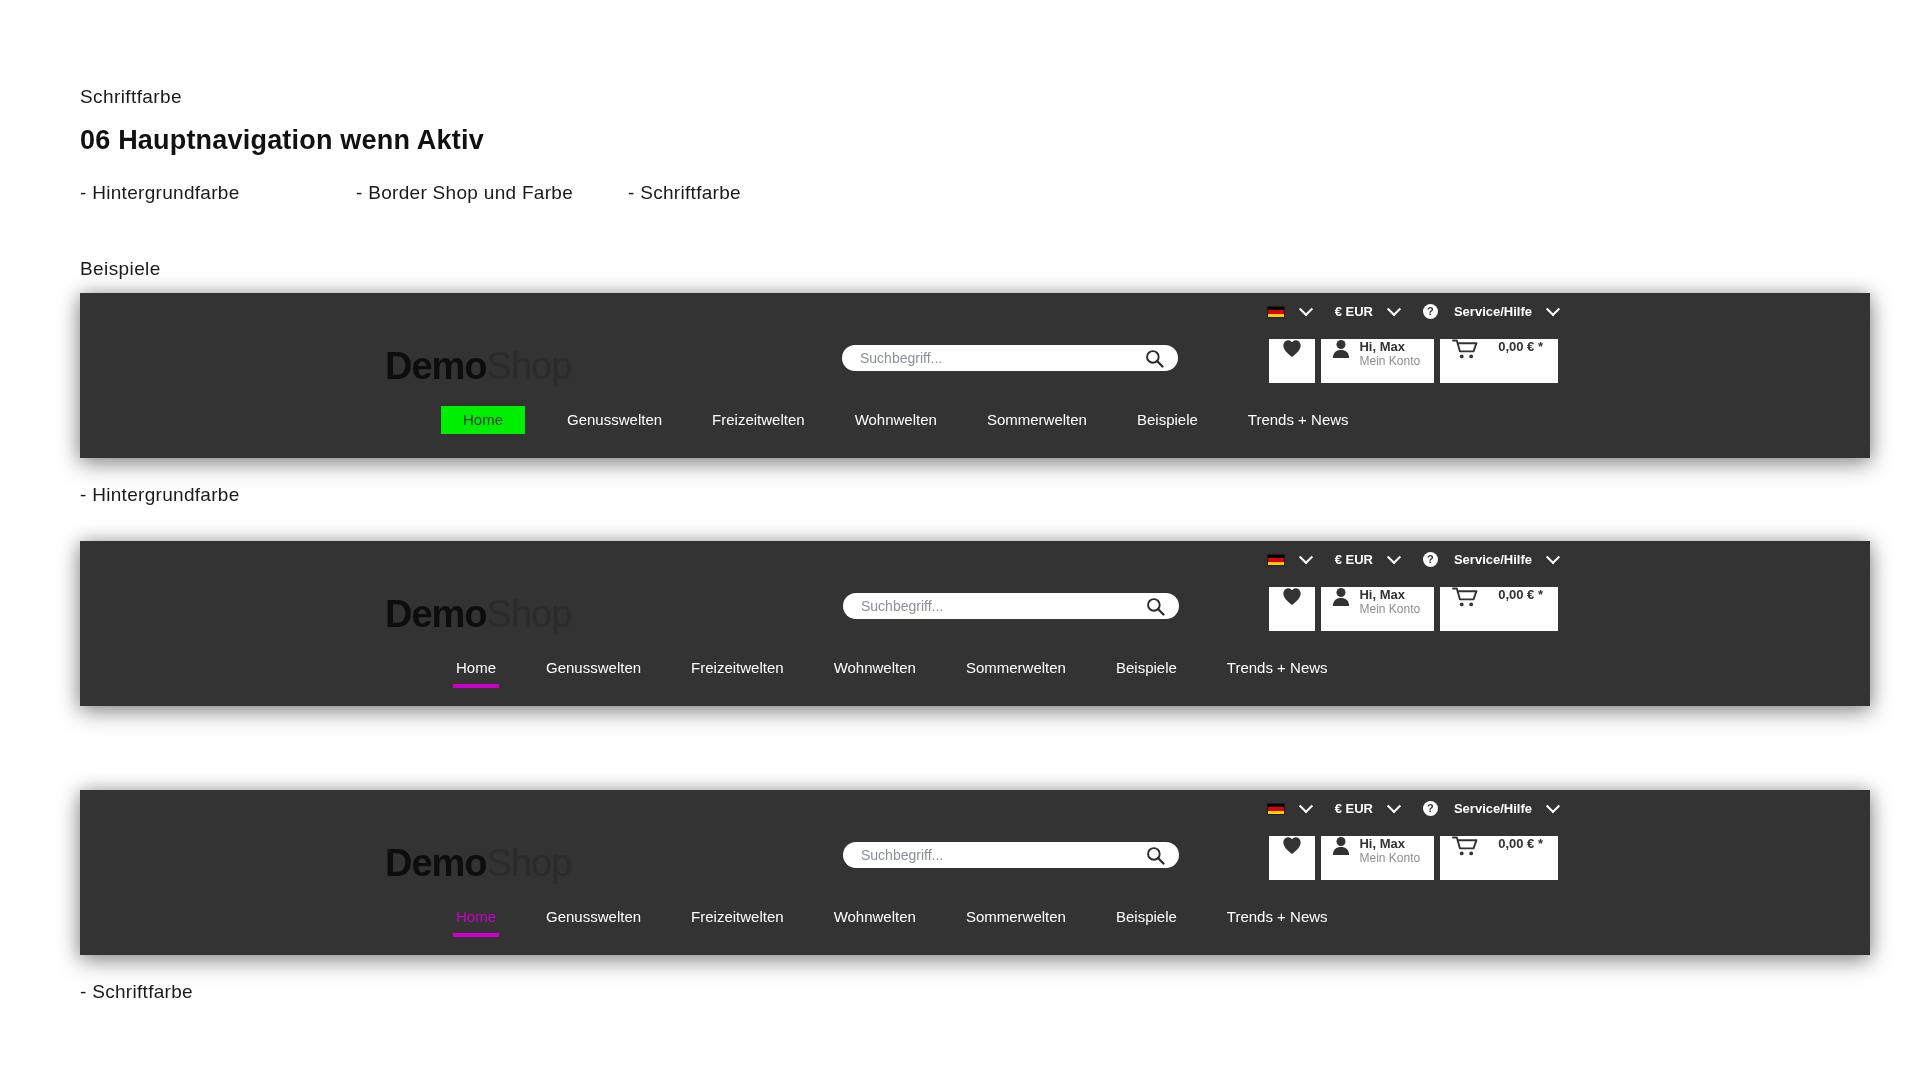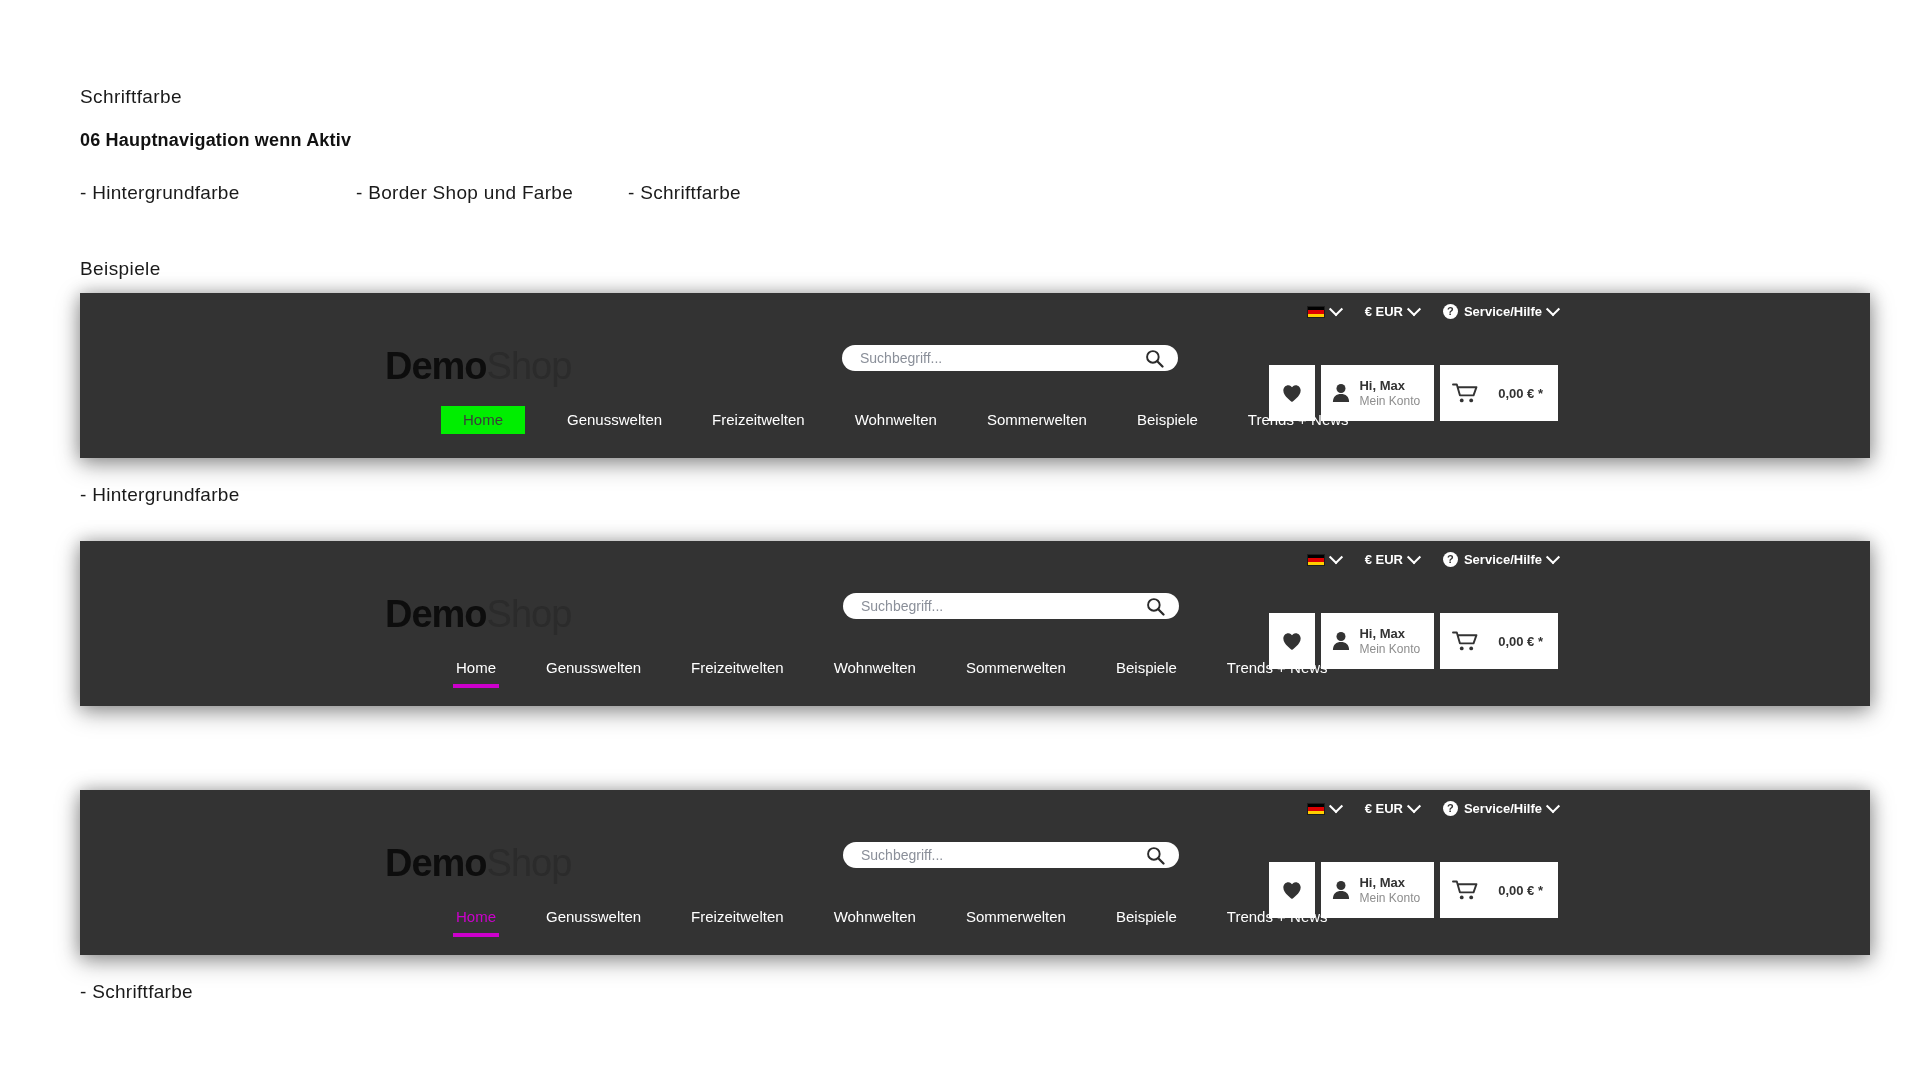--- a/index.html
+++ b/index.html
@@ -28,21 +28,21 @@
   }
   .doc-eyebrow {
     font-size: 19px;
     color: #1a1a1a;
     letter-spacing: 0.4px;
     line-height: 26px;
     margin: 0 0 14px 0;
     font-weight: 400;
   }
   .doc-title {
-    font-size: 18px;
+    font-size: 27px;
     font-weight: 700;
     color: #111;
     letter-spacing: 0.2px;
     margin: 0 0 26px 0;
     line-height: 32px;
   }
   .doc-bullets {
     display: flex;
     align-items: baseline;
     margin: 0 0 48px 0;
@@ -100,21 +100,21 @@
     display: flex;
     align-items: center;
     gap: 24px;
     color: #fff;
     font-size: 13px;
     font-weight: 700;
   }
   .util-item {
     display: flex;
     align-items: center;
-    gap: 6px;
+    gap: 16px;
     white-space: nowrap;
     cursor: pointer;
   }
   .flag {
     width: 18px;
     height: 12px;
     display: block;
     border: 1px solid #1d1d1d;
     box-sizing: border-box;
     background: linear-gradient(to bottom,
@@ -195,26 +195,25 @@
   .actions {
     position: absolute;
     right: 312px;
     top: 46px;
     display: flex;
     align-items: stretch;
     gap: 6px;
   }
   .btn {
     background: #ffffff;
-    height: 56px;
-    display: flex;
-    align-items: center;
+    height: 44px;
+    display: flex;
+    align-items: flex-start;
     box-sizing: border-box;
     cursor: pointer;
-    margin-top: 26px;
   }
   .btn-wish { width: 46px; justify-content: center; }
   .heart {
     width: 20px; height: 19px;
   }
   .btn-acc { padding: 0 14px 0 11px; gap: 9px; }
   .person { width: 18px; height: 20px; }
   .acc-lines { line-height: 1.18; }
   .acc-hi { font-size: 13px; font-weight: 700; color: #333; white-space: nowrap; }
   .acc-sub { font-size: 12px; color: #8d8d8d; white-space: nowrap; }

